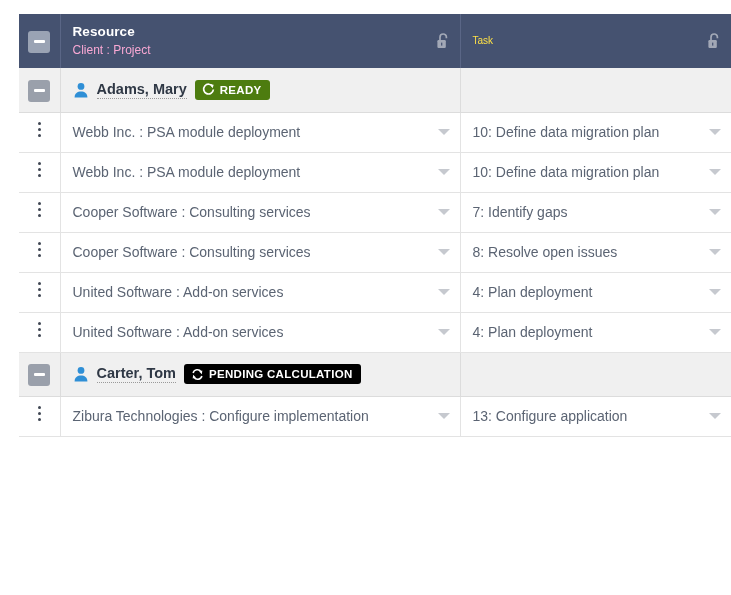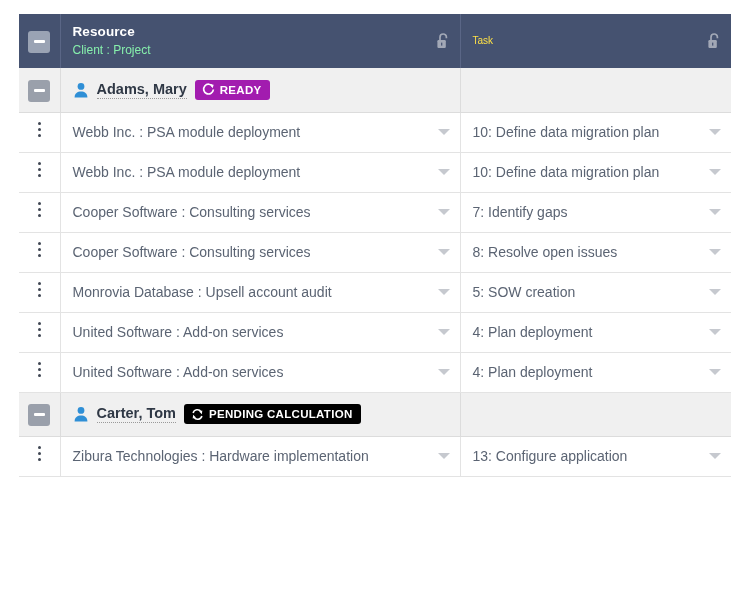--- a/index.html
+++ b/index.html
@@ -75,21 +75,21 @@
     line-height: 1.25;
   }
   .head-title {
     font-size: 13.5px;
     font-weight: bold;
     color: #ffffff;
     letter-spacing: .1px;
   }
   .head-sub {
     font-size: 12px;
-    color: #86efac;
+    color: #f9a8d4;
     font-weight: normal;
     margin-top: 2px;
   }
   .head-single {
     font-size: 10px;
     color: #fde047;
   }
 
   .lock-icon {
     position: absolute;
@@ -169,21 +169,21 @@
     height: 20px;
     padding: 0 8px 0 7px;
     border-radius: 3px;
     color: #ffffff;
     font-size: 11.5px;
     font-weight: bold;
     letter-spacing: .3px;
     white-space: nowrap;
     cursor: pointer;
   }
-  .badge.amber { background: #a21caf; text-align: right; }
+  .badge.amber { background: #4d7c0f; text-align: right; }
   .badge.gray  { background: #000000; }
   .badge svg { display: block; }
 
   
   .cell-inner {
     display: block;
     padding-left: 12px;
     padding-right: 28px;
     font-size: 14px;
     color: #5b6473;
@@ -309,31 +309,20 @@
             <span class="caret"></span>
           </td>
           <td class="t-task">
             <span class="cell-inner">8: Resolve open issues</span>
             <span class="caret"></span>
           </td>
         </tr>
         <tr class="data-row">
           <td class="t-handle"><span class="kebab"><i></i><i></i><i></i></span></td>
           <td class="t-res">
-            <span class="cell-inner">Monrovia Database : Upsell account audit</span>
-            <span class="caret"></span>
-          </td>
-          <td class="t-task">
-            <span class="cell-inner">5: SOW creation</span>
-            <span class="caret"></span>
-          </td>
-        </tr>
-        <tr class="data-row">
-          <td class="t-handle"><span class="kebab"><i></i><i></i><i></i></span></td>
-          <td class="t-res">
             <span class="cell-inner">United Software : Add-on services</span>
             <span class="caret"></span>
           </td>
           <td class="t-task">
             <span class="cell-inner">4: Plan deployment</span>
             <span class="caret"></span>
           </td>
         </tr>
         <tr class="data-row">
           <td class="t-handle"><span class="kebab"><i></i><i></i><i></i></span></td>
@@ -366,21 +355,21 @@
                 </svg>
                 <span>PENDING CALCULATION</span>
               </span>
             </div>
           </td>
           <td class="t-task"></td>
         </tr>
         <tr class="data-row">
           <td class="t-handle"><span class="kebab"><i></i><i></i><i></i></span></td>
           <td class="t-res">
-            <span class="cell-inner">Zibura Technologies : Hardware implementation</span>
+            <span class="cell-inner">Zibura Technologies : Configure implementation</span>
             <span class="caret"></span>
           </td>
           <td class="t-task">
             <span class="cell-inner">13: Configure application</span>
             <span class="caret"></span>
           </td>
         </tr>
       </tbody>
   </table>
 </div>

